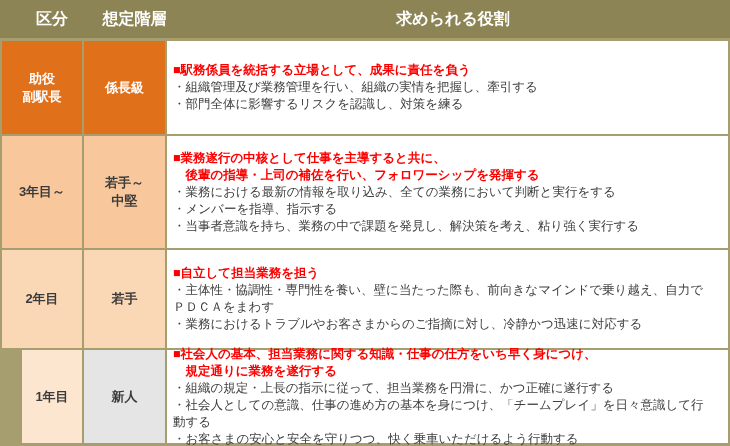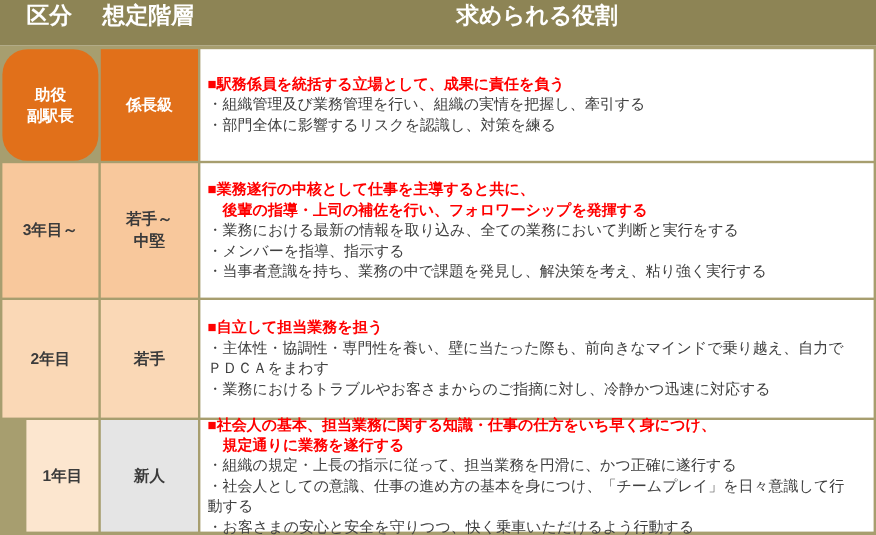--- a/index.html
+++ b/index.html
@@ -9,23 +9,23 @@
     --bullet-text:#404040;
   }
   html,body{margin:0;padding:0;background:#fff;}
   body{font-family:"Liberation Sans","DejaVu Sans",sans-serif;}
   .table-wrap{
     width:730px;height:446px;box-sizing:border-box;
     overflow:hidden;background:#fff;
   }
   
   .thead{
-    display:flex;align-items:flex-start;
+    display:flex;align-items:center;
     height:38px;background:var(--header-bg);
-    color:#fff;font-weight:bold;font-size:19px;
+    color:#fff;font-weight:bold;font-size:16px;padding-left:11px;
   }
   .thead .hcell{box-sizing:border-box;text-align:center;}
   .hcell.c1{width:82px;}
   .hcell.c2{width:83px;}
   .hcell.c3{flex:1;}
   
   .tbody{
     display:grid;
     grid-template-columns:80px 81px 1fr;
     grid-template-rows:93px 112px 98px 93px;
@@ -58,21 +58,21 @@
 </head>
 <body>
 
 <div class="table-wrap">
   <div class="thead">
     <div class="hcell c1">区分</div>
     <div class="hcell c2">想定階層</div>
     <div class="hcell c3">求められる役割</div>
   </div>
   <div class="tbody">
-  <div class="cell label-cell" style="background: rgb(225, 112, 26); color: rgb(255, 255, 255); border-radius: 21px;">
+  <div class="cell label-cell" style="background: rgb(225, 112, 26); color: rgb(255, 255, 255);">
         <div>助役</div>
         <div>副駅長</div>
       </div>
   <div class="cell label-cell" style="background: rgb(225, 112, 26); color: rgb(255, 255, 255);">
         <div>係長級</div>
       </div>
   <div class="cell role-cell">
         <div class="heading-line">■駅務係員を統括する立場として、成果に責任を負う</div>
         <div class="bullet-line">・組織管理及び業務管理を行い、組織の実情を把握し、牽引する</div>
         <div class="bullet-line">・部門全体に影響するリスクを認識し、対策を練る</div>

